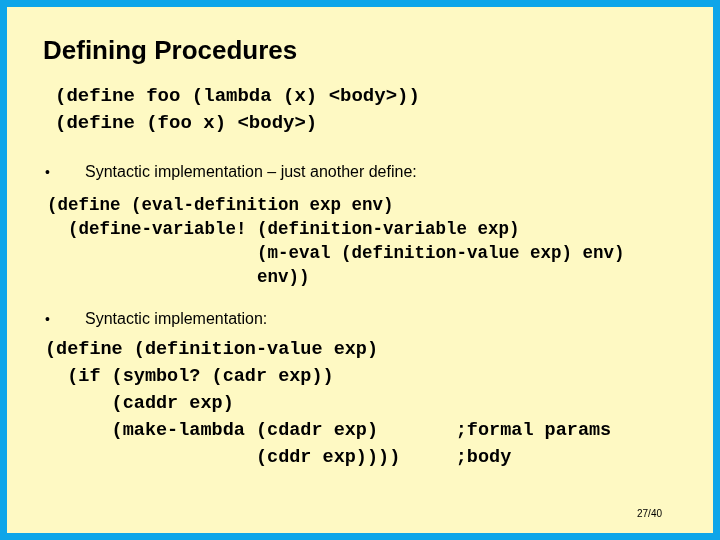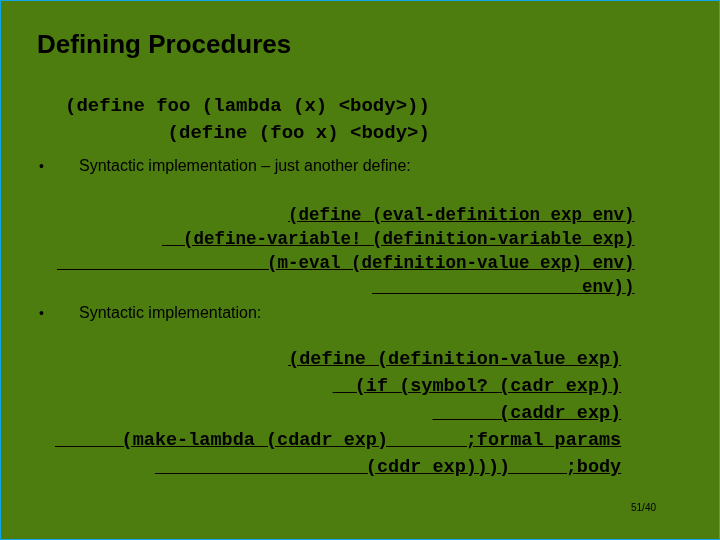--- a/index.html
+++ b/index.html
@@ -11,63 +11,60 @@
     height: 540px;
     background: #ffffff;
     color: #000000;
     font-family: "Liberation Sans", sans-serif;
     position: relative;
     overflow: hidden;
   }
   .slide {
     position: absolute;
     inset: 0;
-    background: #4d7c0f;
-    border: 1px solid #0ea5e9;
+    background: #fef9c3;
+    border: 7px solid #0ea5e9;
     box-sizing: border-box;
   }
   .slide-title {
     position: absolute;
     left: 36px;
     top: 28px;
     margin: 0;
     font-size: 26px;
     font-weight: bold;
     font-family: "Liberation Sans", sans-serif;
     color: #000000;
     white-space: nowrap;
   }
   pre.code {
     position: absolute;
-    margin: 16px;
+    margin: 0;
     font-family: "Liberation Mono", "DejaVu Sans Mono", monospace;
     font-weight: bold;
     color: #000000;
     white-space: pre;
-    text-align: right;
   }
   .code-intro {
     left: 48px;
     top: 76px;
     font-size: 19px;
     line-height: 27px;
   }
   .code-semantic {
     left: 40px;
     top: 186px;
     font-size: 17.5px;
     line-height: 24px;
-    text-decoration: underline;
   }
   .code-syntactic {
     left: 38px;
     top: 329px;
     font-size: 18.5px;
     line-height: 27px;
-    text-decoration: underline;
   }
   .bullet-row {
     position: absolute;
     left: 38px;
     display: flex;
     align-items: baseline;
     font-size: 16px;
     color: #000000;
     white-space: nowrap;
   }
@@ -110,15 +107,15 @@
     <span class="bullet-marker">•</span>
     <span class="bullet-label">Syntactic implementation:</span>
   </div>
 
   <pre class="code code-syntactic">(define (definition-value exp)
   (if (symbol? (cadr exp))
       (caddr exp)
       (make-lambda (cdadr exp)       ;formal params
                    (cddr exp))))     ;body</pre>
 
-  <div class="page-number">51/40</div>
+  <div class="page-number">27/40</div>
 
 </div>
 
 </body></html>

